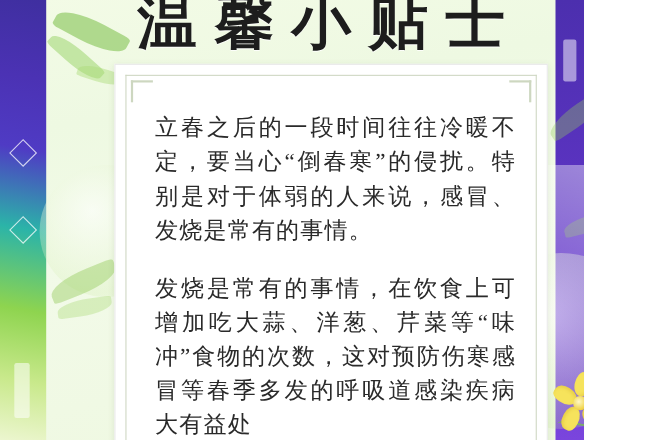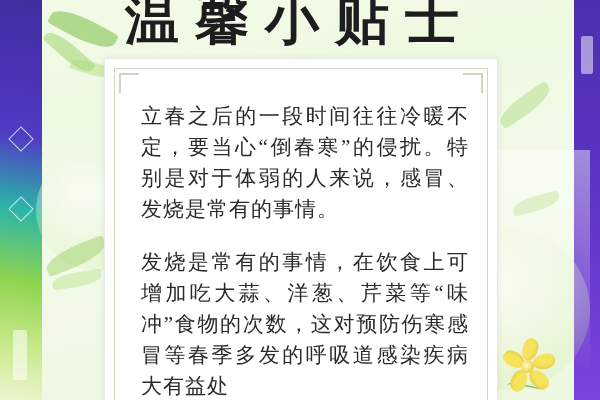--- a/index.html
+++ b/index.html
@@ -5,21 +5,21 @@
   html, body {
     margin: 0;
     padding: 0;
     background: #ffffff;
   }
   body {
     font-family: "Liberation Serif", serif;
   }
   .poster {
     position: relative;
-    width: 600px;
+    width: 531px;
     height: 400px;
     overflow: hidden;
     background: linear-gradient(170deg, #f3fbe6 0%, #eef9e2 25%, #f2fae8 55%, #eef8e0 100%);
   }
 
   
   .left-band {
     position: absolute;
     left: 0;
     top: 0;

